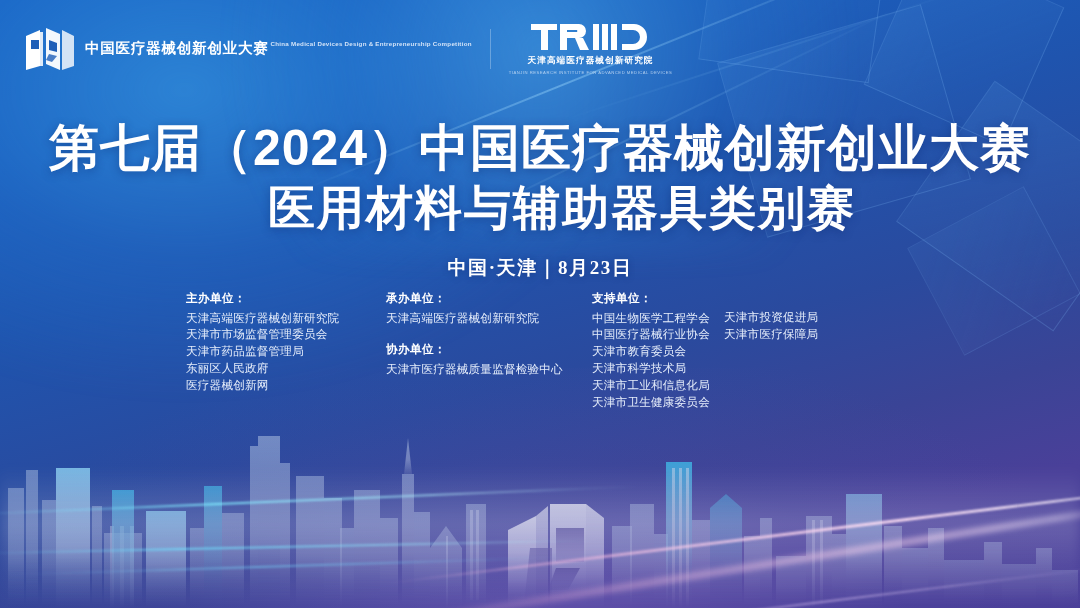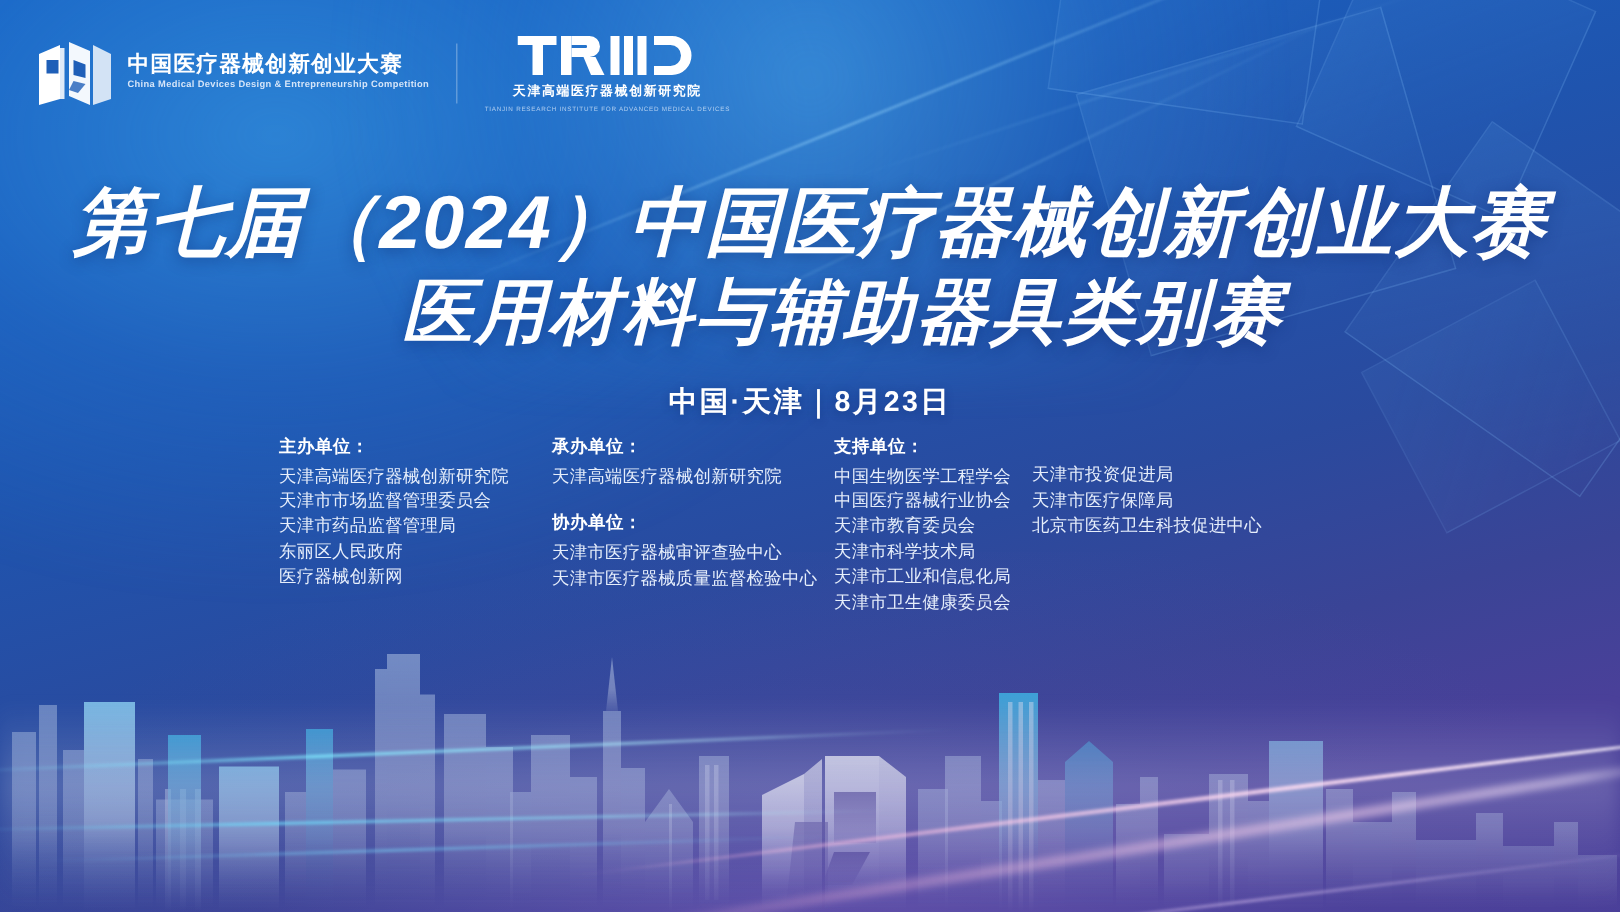--- a/index.html
+++ b/index.html
@@ -89,21 +89,21 @@
     filter: blur(6px);
   }
 
   
   #skyline { position: absolute; left: 0; bottom: 0; width: 1080px; height: 200px; }
 
   
   .header { position: absolute; left: 24px; top: 22px; display: flex; align-items: center; gap: 18px; }
   .logo-block { display: flex; align-items: center; gap: 9px; }
   .logo-mark { width: 52px; height: 46px; flex: none; }
-  .logo-text { display: flex; flex-direction: column; gap: 2px; }
+  .logo-text { display: flex; flex-direction: row; gap: 2px; }
   .logo-cn {
     color: #ffffff; font-size: 14.5px; font-weight: bold;
     letter-spacing: .8px; line-height: 1.1; white-space: nowrap;
   }
   .logo-en {
     color: #e4eefc; font-size: 6.2px; font-weight: bold;
     letter-spacing: .25px; line-height: 1.1; white-space: nowrap; opacity: .92;
   }
   .divider-v { width: 1px; height: 40px; background: rgba(255,255,255,0.28); }
 
@@ -121,34 +121,34 @@
   
   .title-wrap { position: absolute; left: 0; top: 118px; width: 1080px; text-align: center; }
   .title-line {
     color: #ffffff;
     font-weight: bold;
     font-size: 50px;
     line-height: 1.22;
     letter-spacing: 1px;
     text-shadow: 0 2px 10px rgba(10,40,110,0.45);
     white-space: nowrap;
-    font-style: italic;
   }
   .title-line.second { font-size: 47px; letter-spacing: 2px; padding-left: 44px; }
 
   .subtitle {
     position: absolute; left: 0; top: 255px; width: 1080px; text-align: center;
     color: #ffffff; font-size: 19px; font-weight: bold; letter-spacing: 1.6px;
     text-shadow: 0 1px 6px rgba(10,40,110,0.45);
+    font-family: Liberation Serif, serif;
   }
 
   
   .orgs {
     position: absolute; left: 186px; top: 292px;
-    display: flex; align-items: flex-start; gap: 0;
+    display: flex; align-items: flex-start; gap: 18px;
     color: #eaf2fd;
   }
   .org-col { display: flex; flex-direction: column; }
   .col-1 { width: 182px; }
   .col-2 { width: 188px; }
   .col-3 { display: flex; gap: 0; }
   .col-3a { width: 132px; }
   .col-3b { width: 210px; }
 
   .org-head {
@@ -357,36 +357,34 @@
       <div class="org-item">天津市药品监督管理局</div>
       <div class="org-item">东丽区人民政府</div>
       <div class="org-item">医疗器械创新网</div>
     </div>
 
     <div class="org-col col-2">
       <div class="org-head">承办单位：</div>
       <div class="org-item">天津高端医疗器械创新研究院</div>
       <div class="org-gap"></div>
       <div class="org-head">协办单位：</div>
-      <div class="org-item">天津市医疗器械审评查验中心</div>
       <div class="org-item">天津市医疗器械质量监督检验中心</div>
     </div>
 
     <div class="col-3">
       <div class="org-col col-3a">
         <div class="org-head">支持单位：</div>
         <div class="org-item">中国生物医学工程学会</div>
         <div class="org-item">中国医疗器械行业协会</div>
         <div class="org-item">天津市教育委员会</div>
         <div class="org-item">天津市科学技术局</div>
         <div class="org-item">天津市工业和信息化局</div>
         <div class="org-item">天津市卫生健康委员会</div>
       </div>
       <div class="org-col col-3b col3-pad">
         <div class="org-item">天津市投资促进局</div>
         <div class="org-item">天津市医疗保障局</div>
-        <div class="org-item">北京市医药卫生科技促进中心</div>
       </div>
     </div>
 
   </div>
 
 </div>
 
 </body></html>

